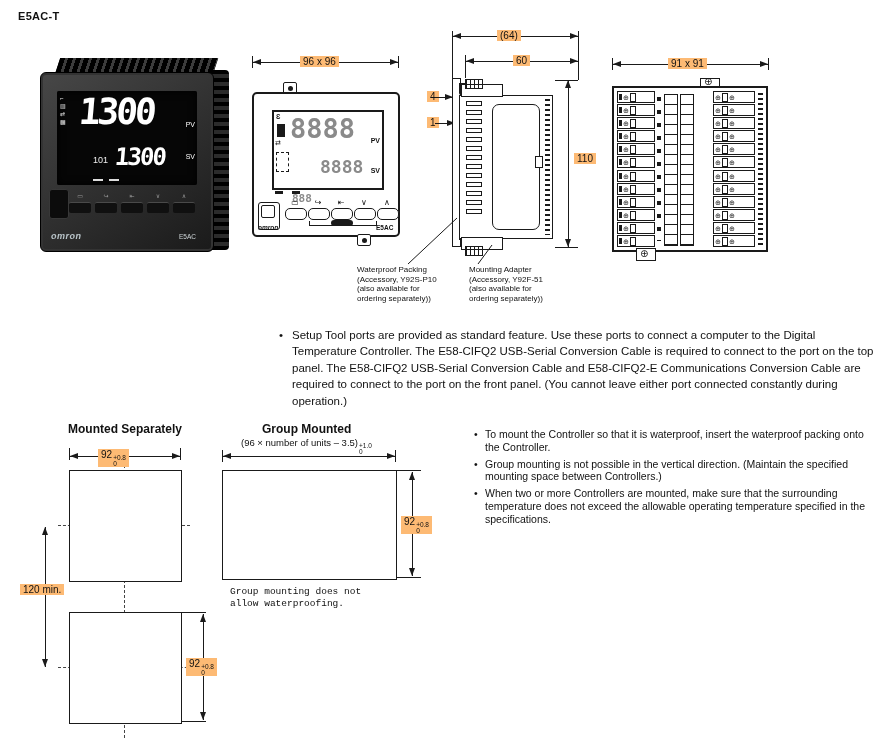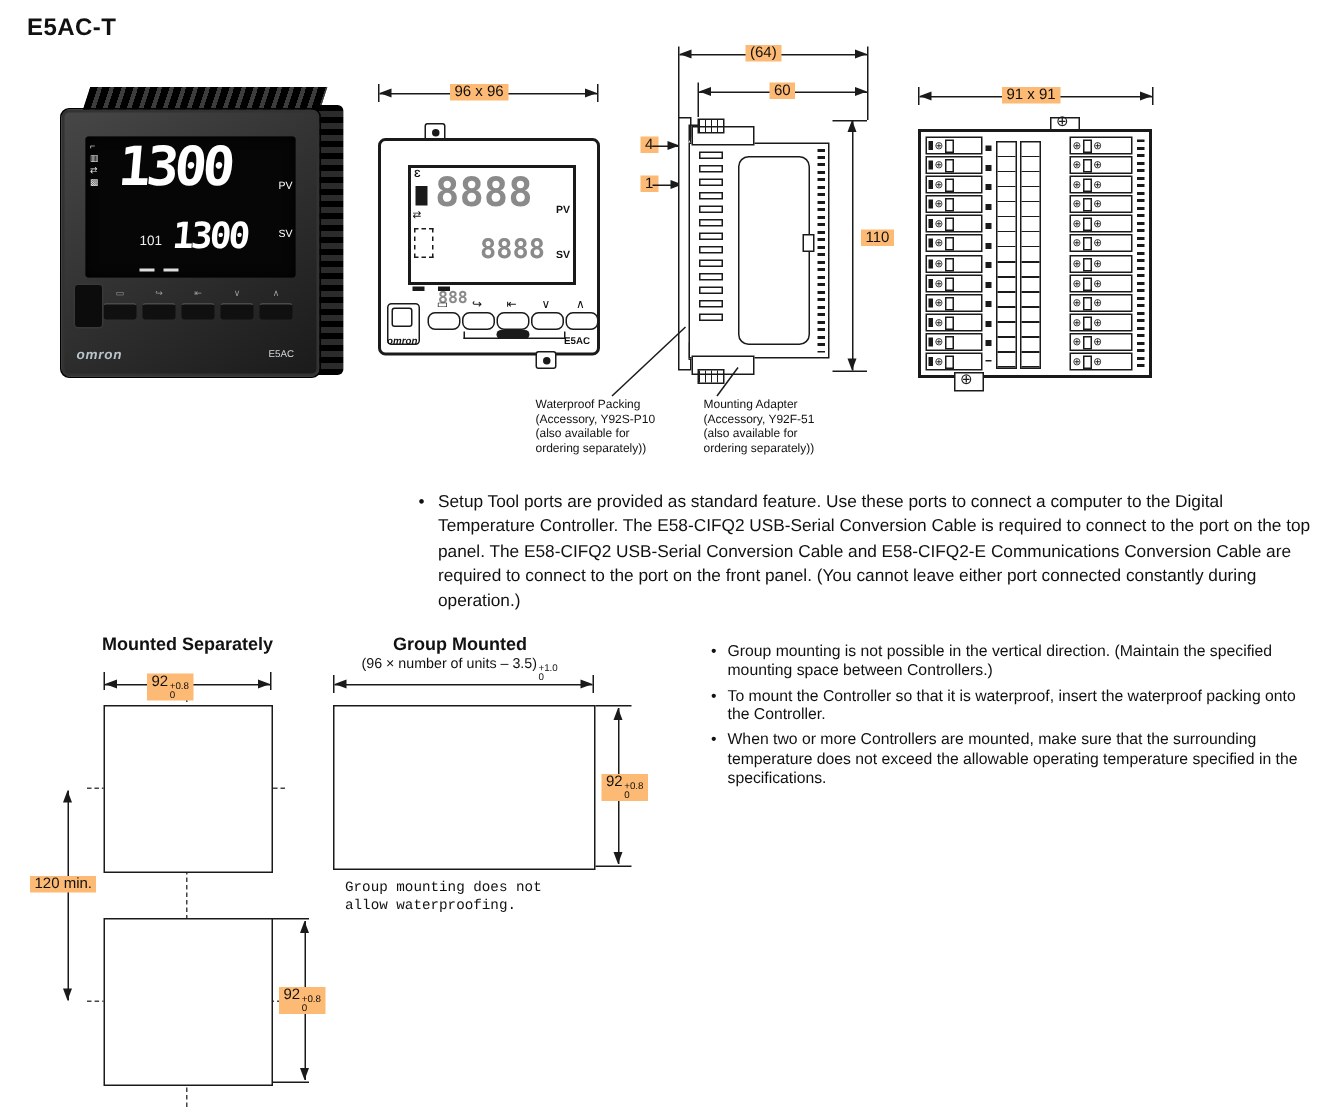--- a/index.html
+++ b/index.html
@@ -25,21 +25,21 @@
       border-bottom:3.5px solid transparent;border-right:8px solid #1a1a1a;}
   .tick{position:absolute;background:#1a1a1a;}
   .dimlabel{position:absolute;background:#fdba74;font-size:10px;line-height:11px;padding:0 3px;white-space:nowrap;}
   .tol{display:inline-flex;flex-direction:column;align-items:flex-start;font-size:6.5px;line-height:6px;
        vertical-align:-2px;margin-left:1px;}
   .box{position:absolute;border:1.5px solid #1a1a1a;background:#fff;}
   .box2{position:absolute;border:2px solid #1a1a1a;background:#fff;}
   .dash{position:absolute;border-left:1px dashed #444;width:0;}
   .dashh{position:absolute;border-top:1px dashed #444;height:0;}
   
-  .h-title{position:absolute;left:18px;top:10px;font-size:16px;font-weight:bold;letter-spacing:.3px;}
+  .h-title{position:absolute;left:18px;top:10px;font-size:11px;font-weight:bold;letter-spacing:.3px;}
   .sec-head{position:absolute;font-size:12px;font-weight:bold;}
   .note{position:absolute;font-size:11.5px;line-height:16.4px;width:582px;}
   .note::before{content:"•";position:absolute;left:-13px;}
   .blist{position:absolute;margin:0;padding:0;list-style:none;width:404px;font-size:10.5px;line-height:12.8px;}
   .blist li{position:relative;padding-left:11px;margin-bottom:4px;}
   .blist li::before{content:"•";position:absolute;left:0;}
   .callout{position:absolute;font-size:8px;line-height:9.6px;white-space:pre-line;width:110px;}
   .caption{position:absolute;font-size:9.5px;line-height:11.5px;white-space:pre-line;}
   .formula{position:absolute;font-size:9.5px;white-space:nowrap;}
   
@@ -403,18 +403,18 @@
     <div class="vdim" style="left:197px;top:54px;height:104px;"></div>
     <div class="dimlabel" style="left:186px;top:98px;"><span>92</span><span class="tol">
           <span>+0.8</span>
           <span>0</span>
         </span></div>
     <div class="caption" style="left:15px;top:168px;font-family:Liberation Mono, monospace;">Group mounting does not
 allow waterproofing.</div>
   </div>
 
   <ul class="blist" style="left:474px;top:428px;">
+    <li>To mount the Controller so that it is waterproof, insert the waterproof packing onto the Controller.</li>
     <li>Group mounting is not possible in the vertical direction. (Maintain the specified mounting space between Controllers.)</li>
-    <li>To mount the Controller so that it is waterproof, insert the waterproof packing onto the Controller.</li>
     <li>When two or more Controllers are mounted, make sure that the surrounding temperature does not exceed the allowable operating temperature specified in the specifications.</li>
   </ul>
 
 </div>
 
 </body></html>

